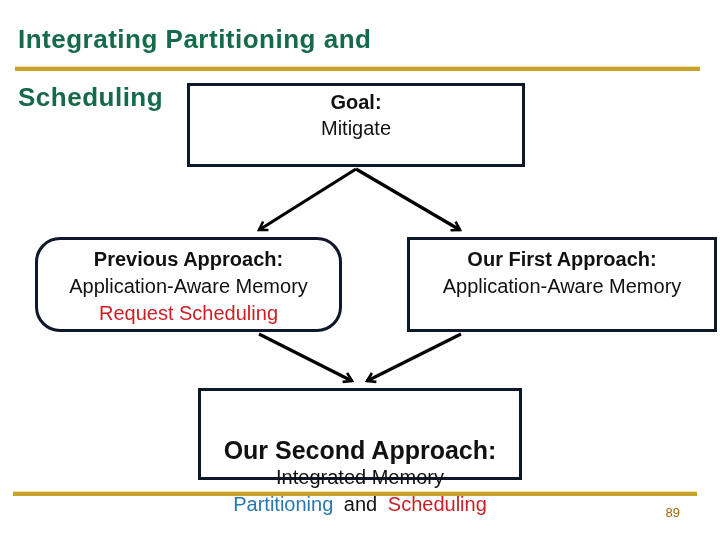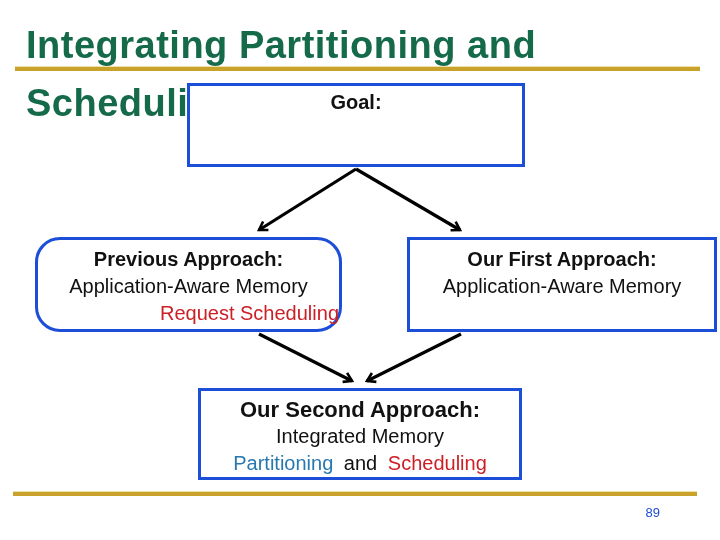--- a/index.html
+++ b/index.html
@@ -7,23 +7,23 @@
     width: 720px; height: 540px;
     background: #ffffff;
     font-family: "Liberation Sans", sans-serif;
     overflow: hidden;
     position: relative;
   }
   .slide { position: absolute; inset: 0; width: 720px; height: 540px; }
 
   .title-line {
     position: absolute;
-    left: 26px;
+    left: 18px;
     color: var(--title-green, #156A4A);
-    font-size: 38px;
+    font-size: 26px;
     font-weight: 700;
     letter-spacing: 0.5px;
     white-space: nowrap;
     z-index: 1;
   }
   .title-line.l1 { top: 24px; }
   .title-line.l2 { top: 82px; }
 
   .gold-rule {
     position: absolute;
@@ -38,45 +38,45 @@
   .arrows {
     position: absolute; inset: 0;
     width: 720px; height: 540px;
     z-index: 3;
     pointer-events: none;
   }
 
   .dbox {
     position: absolute;
     background: #ffffff;
-    border: 3px solid #1d4ed8;
+    border: 3px solid #0f172a;
     box-sizing: border-box;
     text-align: center;
     color: var(--text-black, #111111);
     z-index: 4;
   }
   .dbox .row { line-height: 27px; font-size: 20px; white-space: nowrap; }
   .dbox .heading { font-weight: 700; }
 
   .goal-box  { left: 187px; top: 83px;  width: 338px; height: 84px; padding-top: 3px; }
   .goal-box .row { line-height: 26px; }
   .prev-box  { left: 35px;  top: 237px; width: 307px; height: 95px; padding-top: 6px; border-radius: 25px; }
   .first-box { left: 375px; top: 237px; width: 310px; height: 95px; padding-top: 6px; margin-left: 32px; }
   .second-box{ left: 198px; top: 388px; width: 324px; height: 92px; padding-top: 5px; }
-  .second-box .heading { font-size: 22px; }
+  .second-box .heading { font-size: 25px; margin-top: 41px; }
 
-  .red-text  { color: var(--red, #CC2027); text-align: right; }
+  .red-text  { color: var(--red, #CC2027); }
   .blue-text { color: var(--blue, #2878B0); }
   .mid-word  { margin: 12px 5px; text-align: center; }
 
   .page-number {
     position: absolute;
-    top: 505px; right: 60px;
+    top: 505px; right: 40px;
     font-size: 13px;
-    color: #1d4ed8;
+    color: #a16207;
     z-index: 1;
   }
 </style>
 </head>
 <body>
 
 <div class="slide">
 
   <div class="title-line l1">Integrating Partitioning and</div>
   <div class="gold-rule top"></div>
@@ -91,20 +91,21 @@
     <g stroke="#000000" stroke-width="3.2" fill="none">
       <line x1="356" y1="169" x2="259" y2="230" marker-end="url(#ah)"></line>
       <line x1="356" y1="169" x2="460" y2="230" marker-end="url(#ah)"></line>
       <line x1="259" y1="334" x2="352" y2="381" marker-end="url(#ah)"></line>
       <line x1="461" y1="334" x2="367" y2="381" marker-end="url(#ah)"></line>
     </g>
   </svg>
 
   <div class="dbox goal-box">
     <div class="row heading">Goal:</div>
+    <div class="row">Mitigate</div>
   </div>
 
   <div class="dbox prev-box">
     <div class="row heading">Previous Approach:</div>
     <div class="row">Application-Aware Memory</div>
     <div class="row red-text">Request Scheduling</div>
   </div>
 
   <div class="dbox first-box">
     <div class="row heading">Our First Approach:</div>

